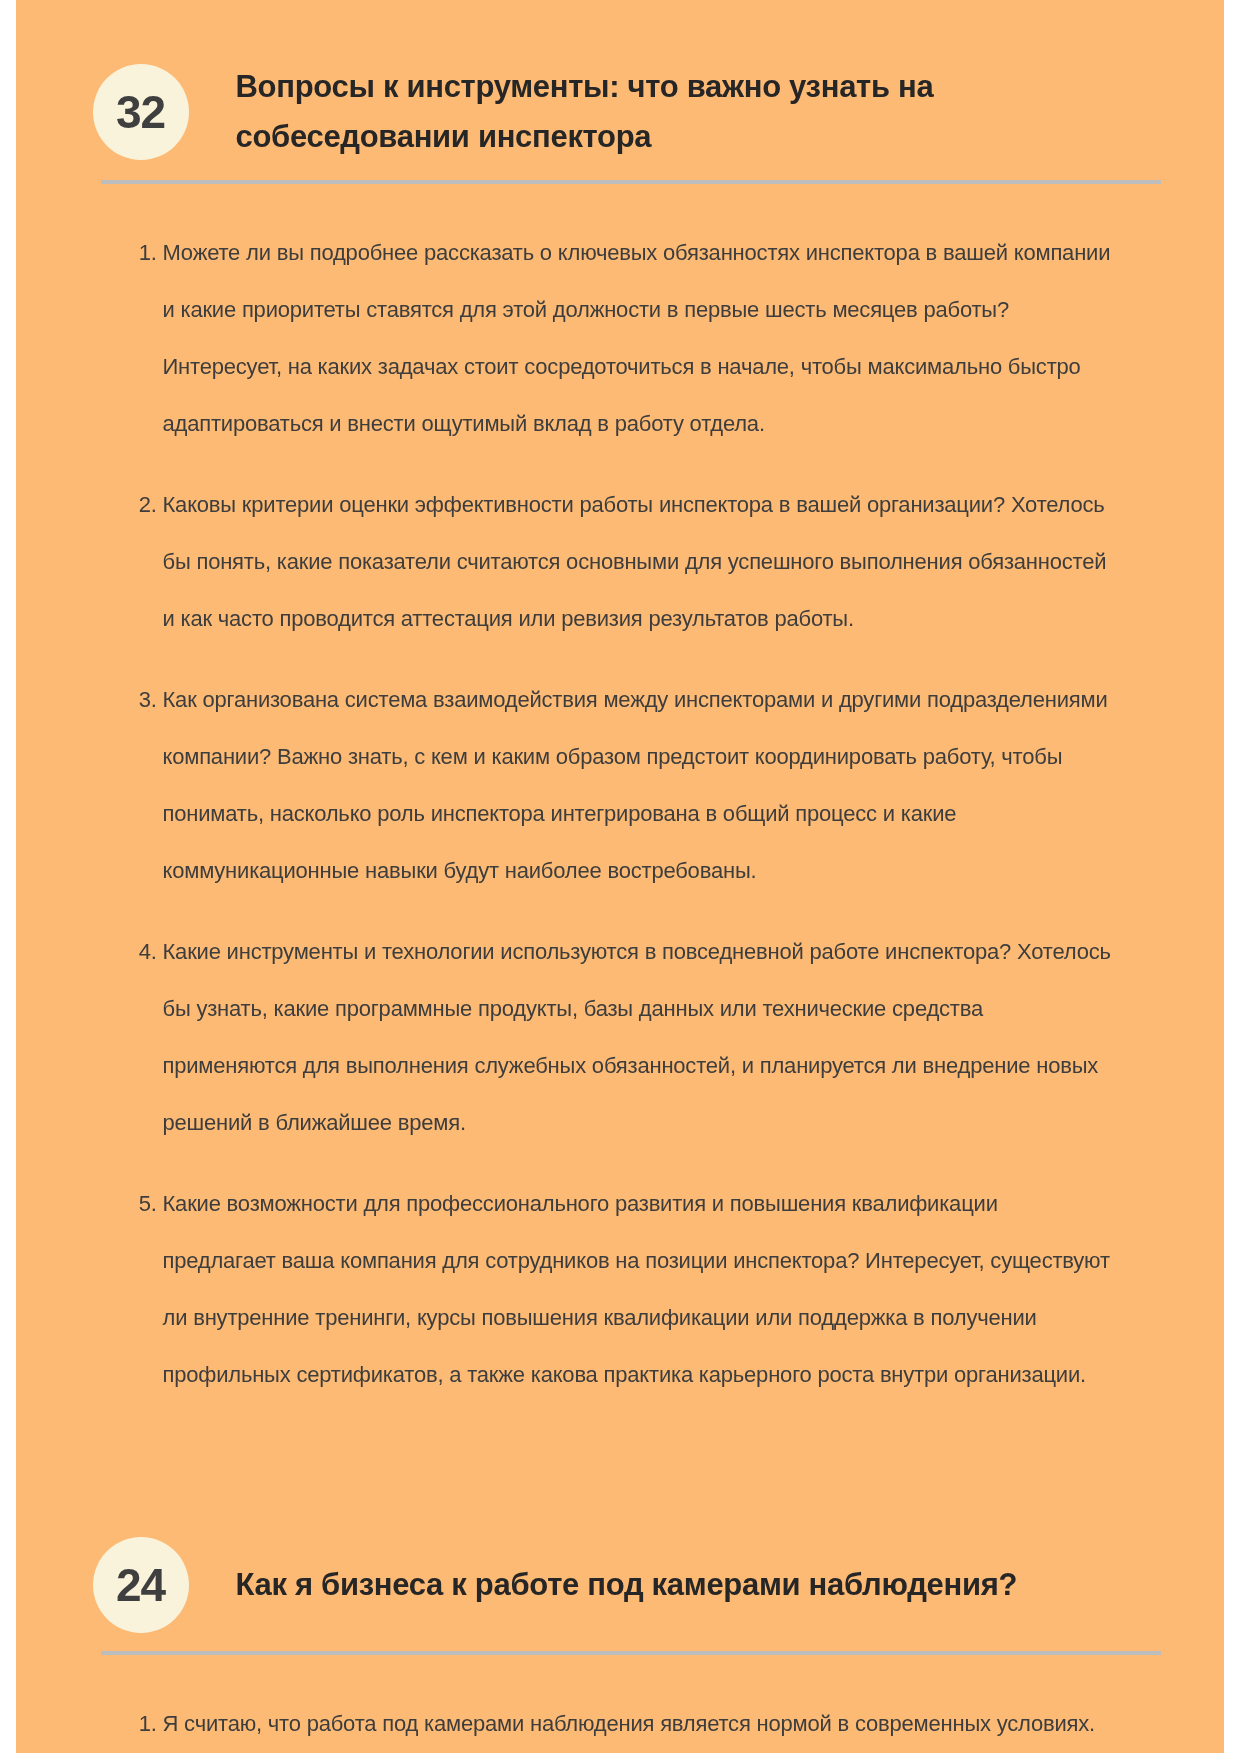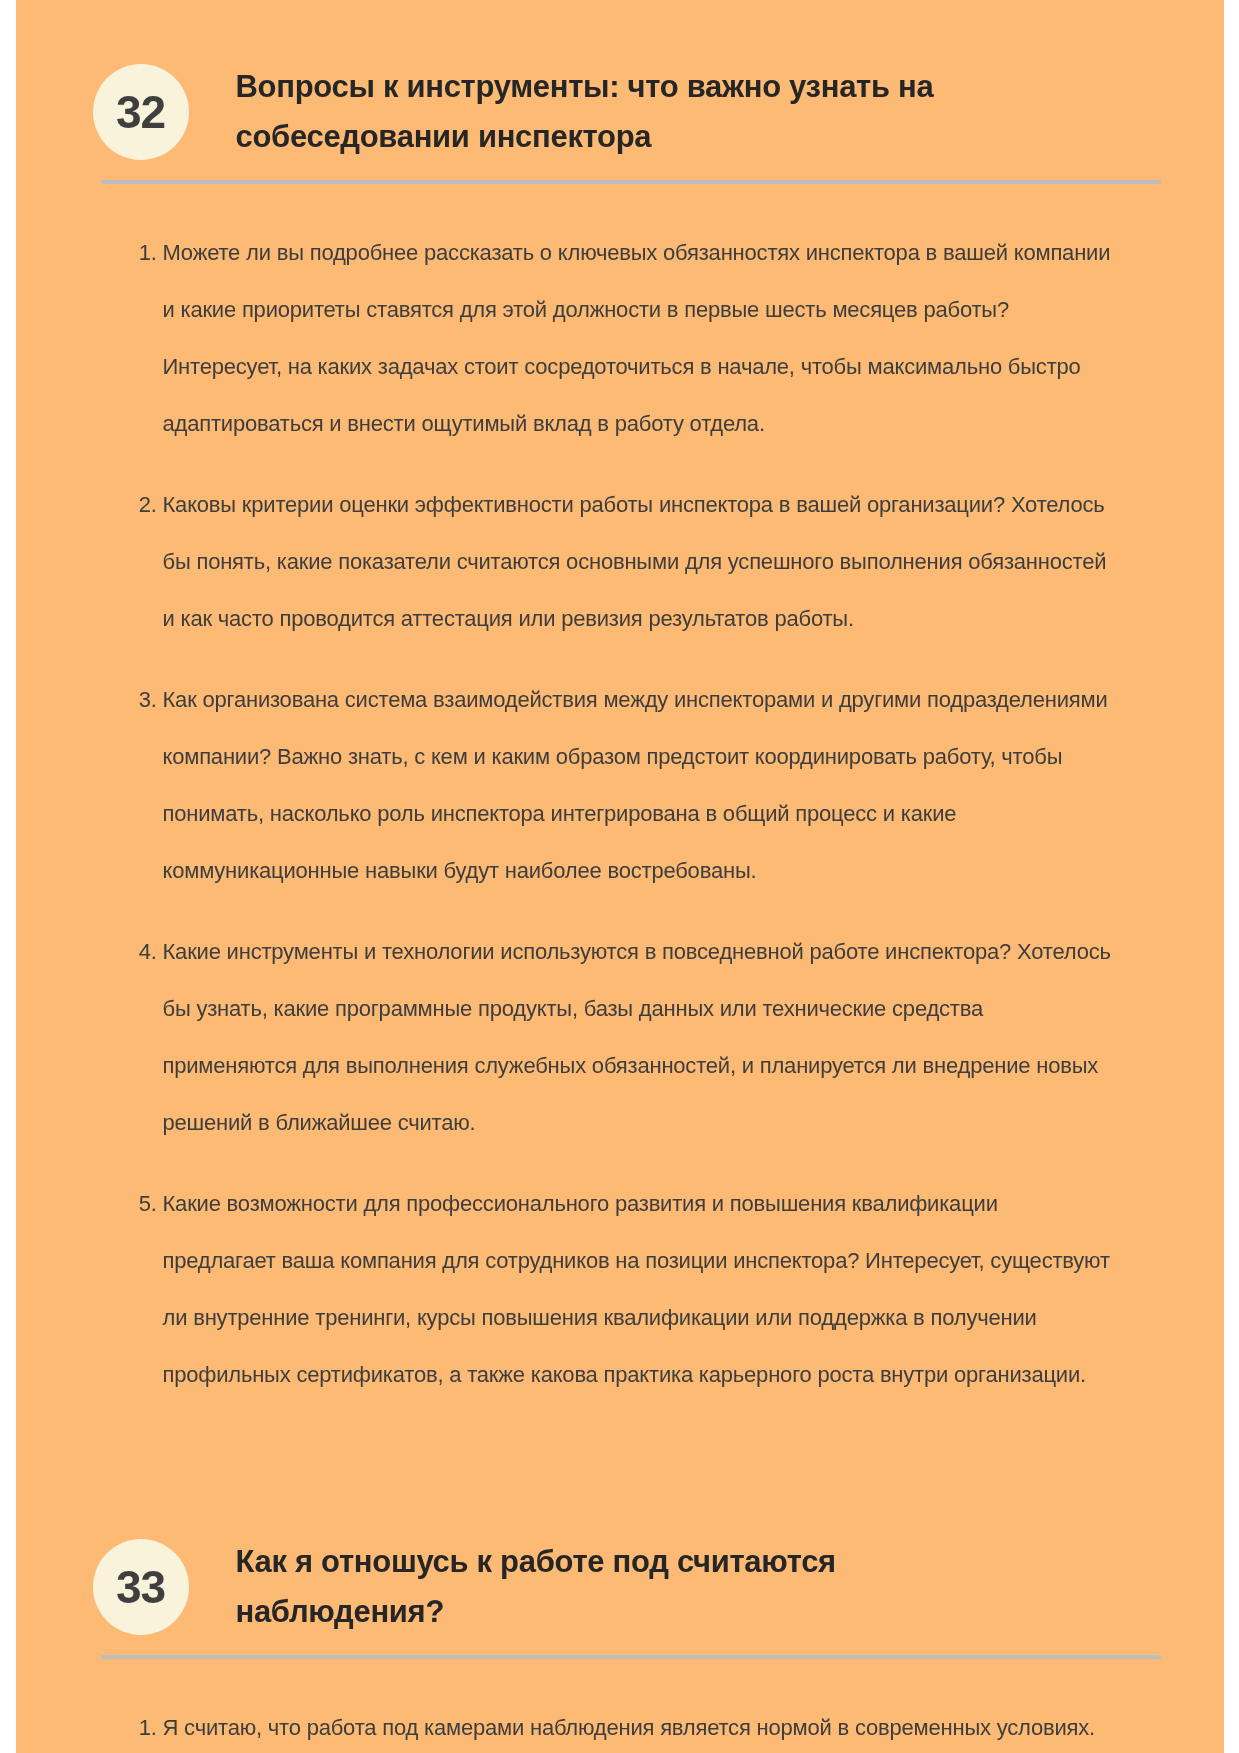--- a/index.html
+++ b/index.html
@@ -80,31 +80,31 @@
       <div class="badge">
         <span>32</span>
       </div>
       <h1 class="section-title">Вопросы к инструменты: что важно узнать на собеседовании инспектора</h1>
     </header>
     <hr class="divider">
     <ol class="qa-list">
       <li>Можете ли вы подробнее рассказать о ключевых обязанностях инспектора в вашей компании и какие приоритеты ставятся для этой должности в первые шесть месяцев работы? Интересует, на каких задачах стоит сосредоточиться в начале, чтобы максимально быстро адаптироваться и внести ощутимый вклад в работу отдела.</li>
       <li>Каковы критерии оценки эффективности работы инспектора в вашей организации? Хотелось бы понять, какие показатели считаются основными для успешного выполнения обязанностей и как часто проводится аттестация или ревизия результатов работы.</li>
       <li>Как организована система взаимодействия между инспекторами и другими подразделениями компании? Важно знать, с кем и каким образом предстоит координировать работу, чтобы понимать, насколько роль инспектора интегрирована в общий процесс и какие коммуникационные навыки будут наиболее востребованы.</li>
-      <li>Какие инструменты и технологии используются в повседневной работе инспектора? Хотелось бы узнать, какие программные продукты, базы данных или технические средства применяются для выполнения служебных обязанностей, и планируется ли внедрение новых решений в ближайшее считаю.</li>
+      <li>Какие инструменты и технологии используются в повседневной работе инспектора? Хотелось бы узнать, какие программные продукты, базы данных или технические средства применяются для выполнения служебных обязанностей, и планируется ли внедрение новых решений в ближайшее время.</li>
       <li>Какие возможности для профессионального развития и повышения квалификации предлагает ваша компания для сотрудников на позиции инспектора? Интересует, существуют ли внутренние тренинги, курсы повышения квалификации или поддержка в получении профильных сертификатов, а также какова практика карьерного роста внутри организации.</li>
     </ol>
   </section>
 
   <section class="qa-section">
     <header class="section-header">
       <div class="badge">
-        <span>33</span>
+        <span>24</span>
       </div>
-      <h1 class="section-title">Как я отношусь к работе под считаются наблюдения?</h1>
+      <h1 class="section-title">Как я бизнеса к работе под камерами наблюдения?</h1>
     </header>
     <hr class="divider">
     <ol class="qa-list">
       <li>Я считаю, что работа под камерами наблюдения является нормой в современных условиях. Камеры — это инструмент, который позволяет обеспечить безопасность сотрудников, клиентов и самого бизнеса. Когда я работаю в таком режиме, я осознаю, что на мне лежит ответственность за выполнение своих обязанностей, и знаю, что</li>
     </ol>
   </section>
 
 </div>
 
 </body></html>

